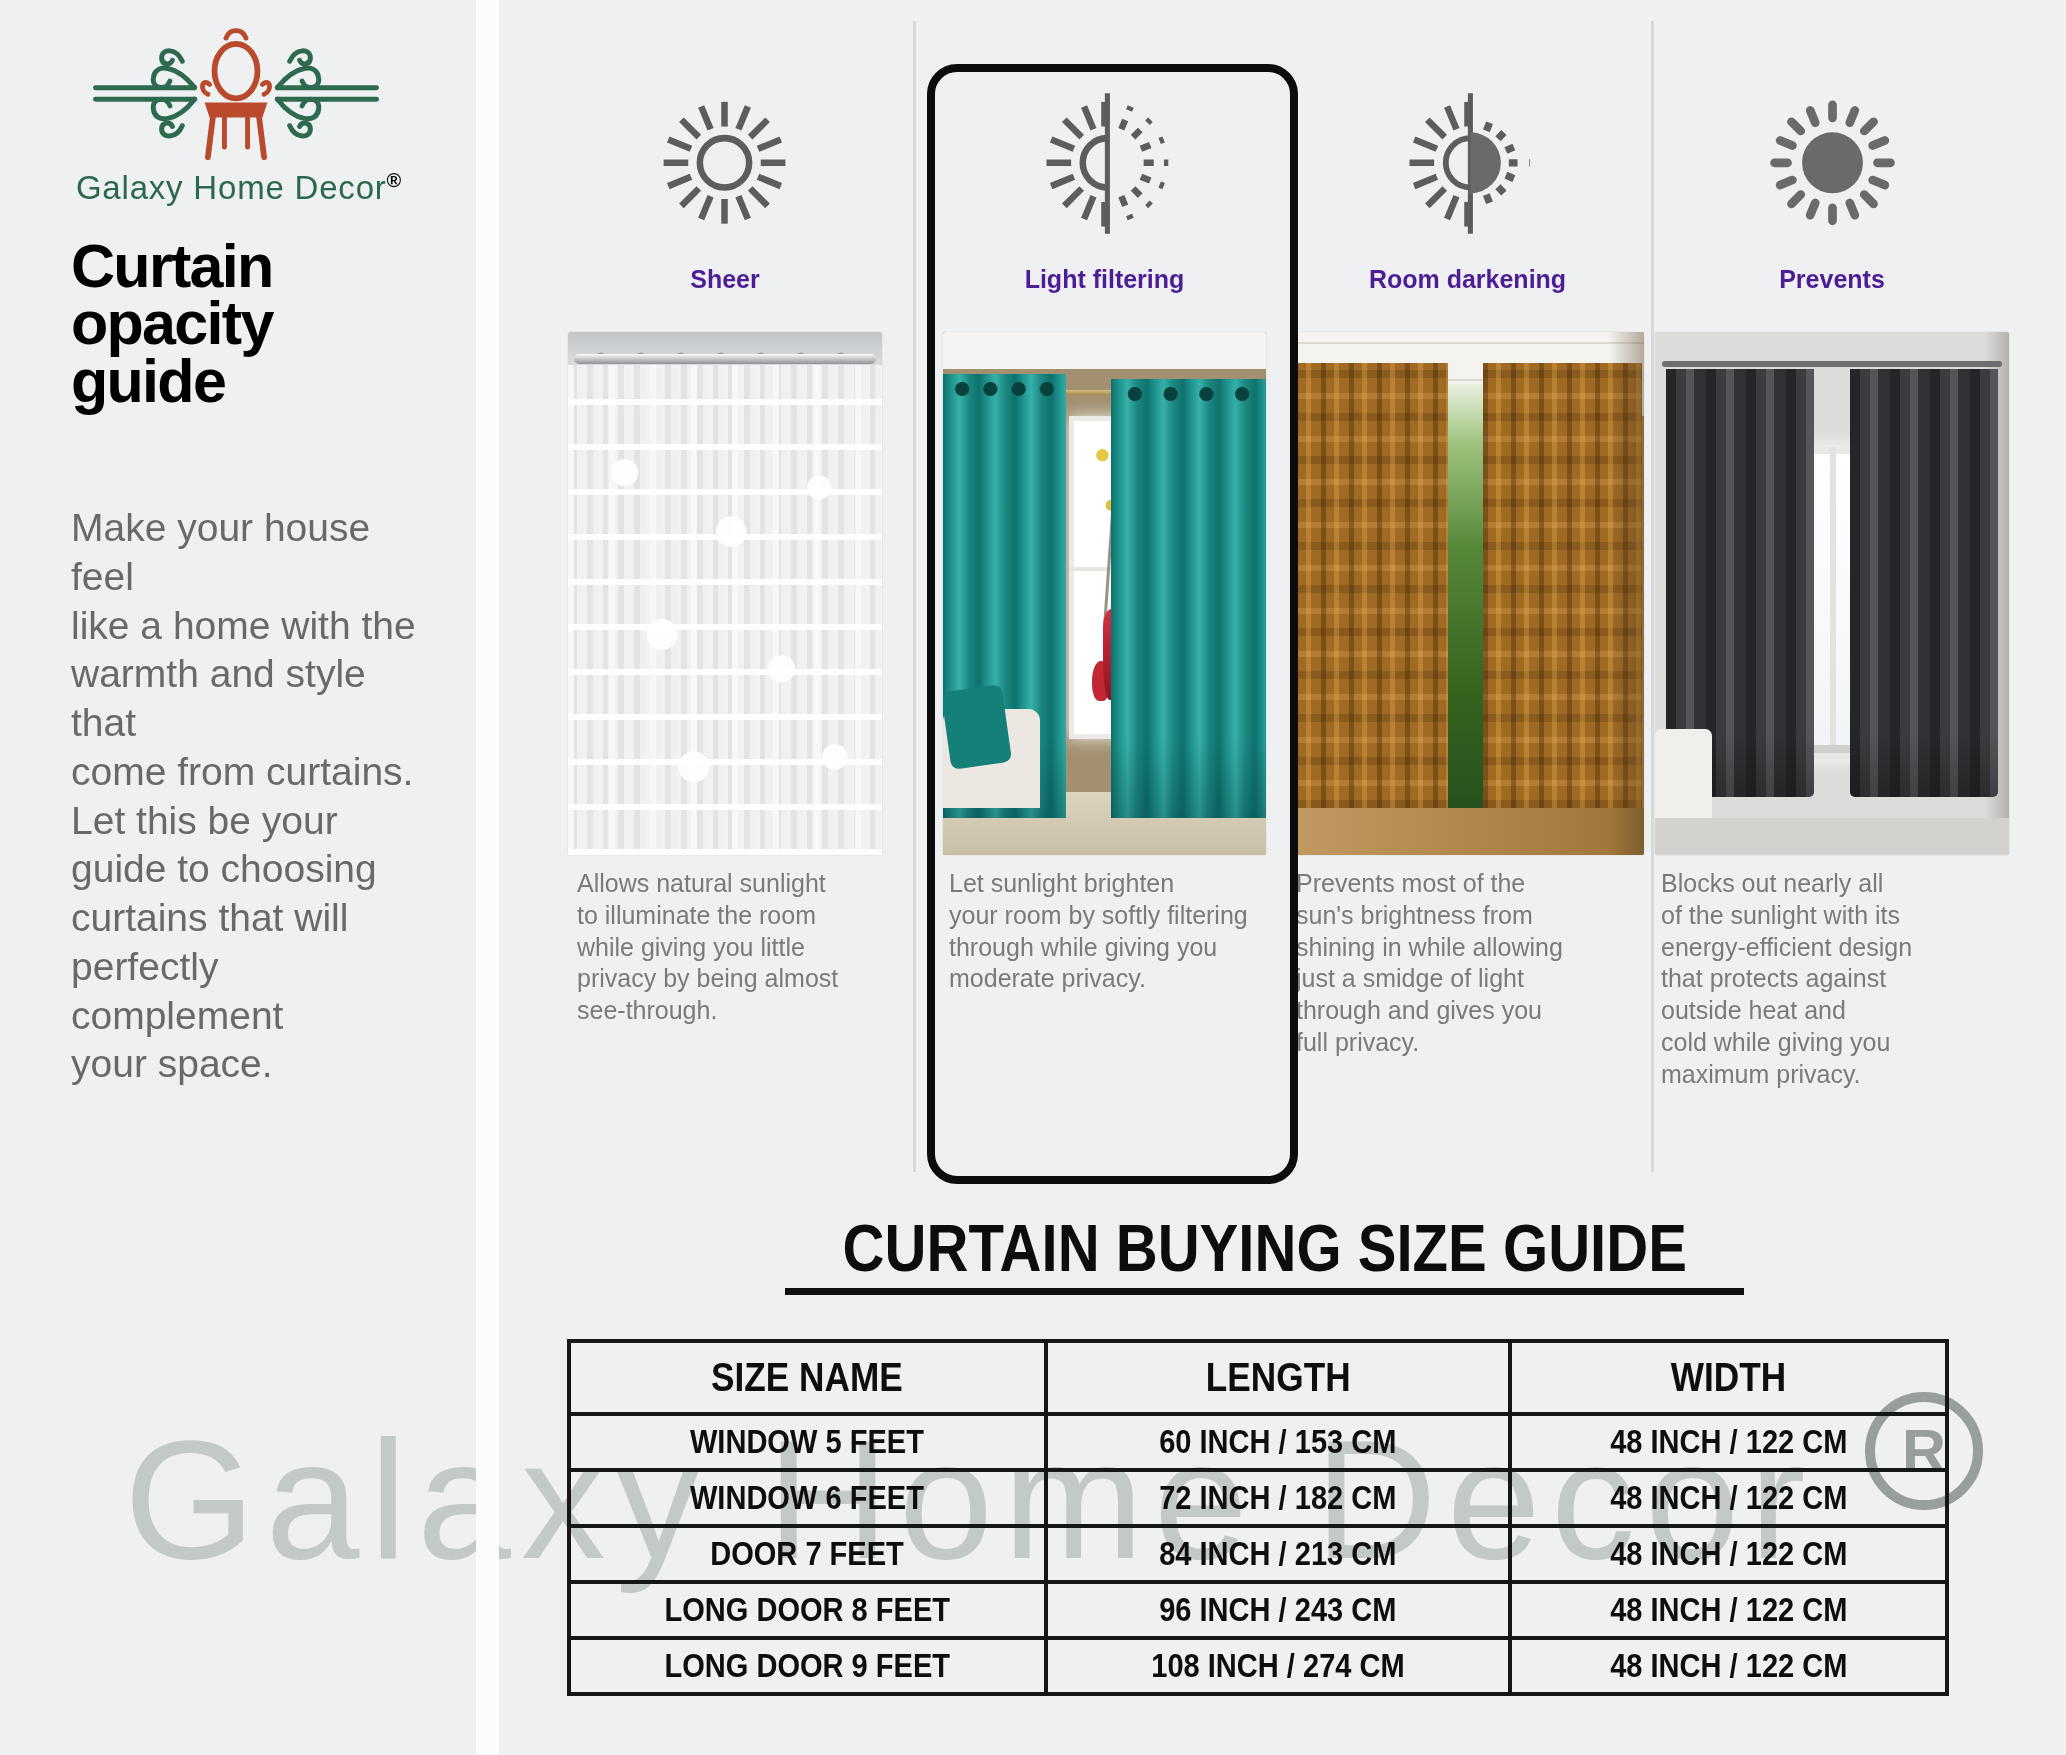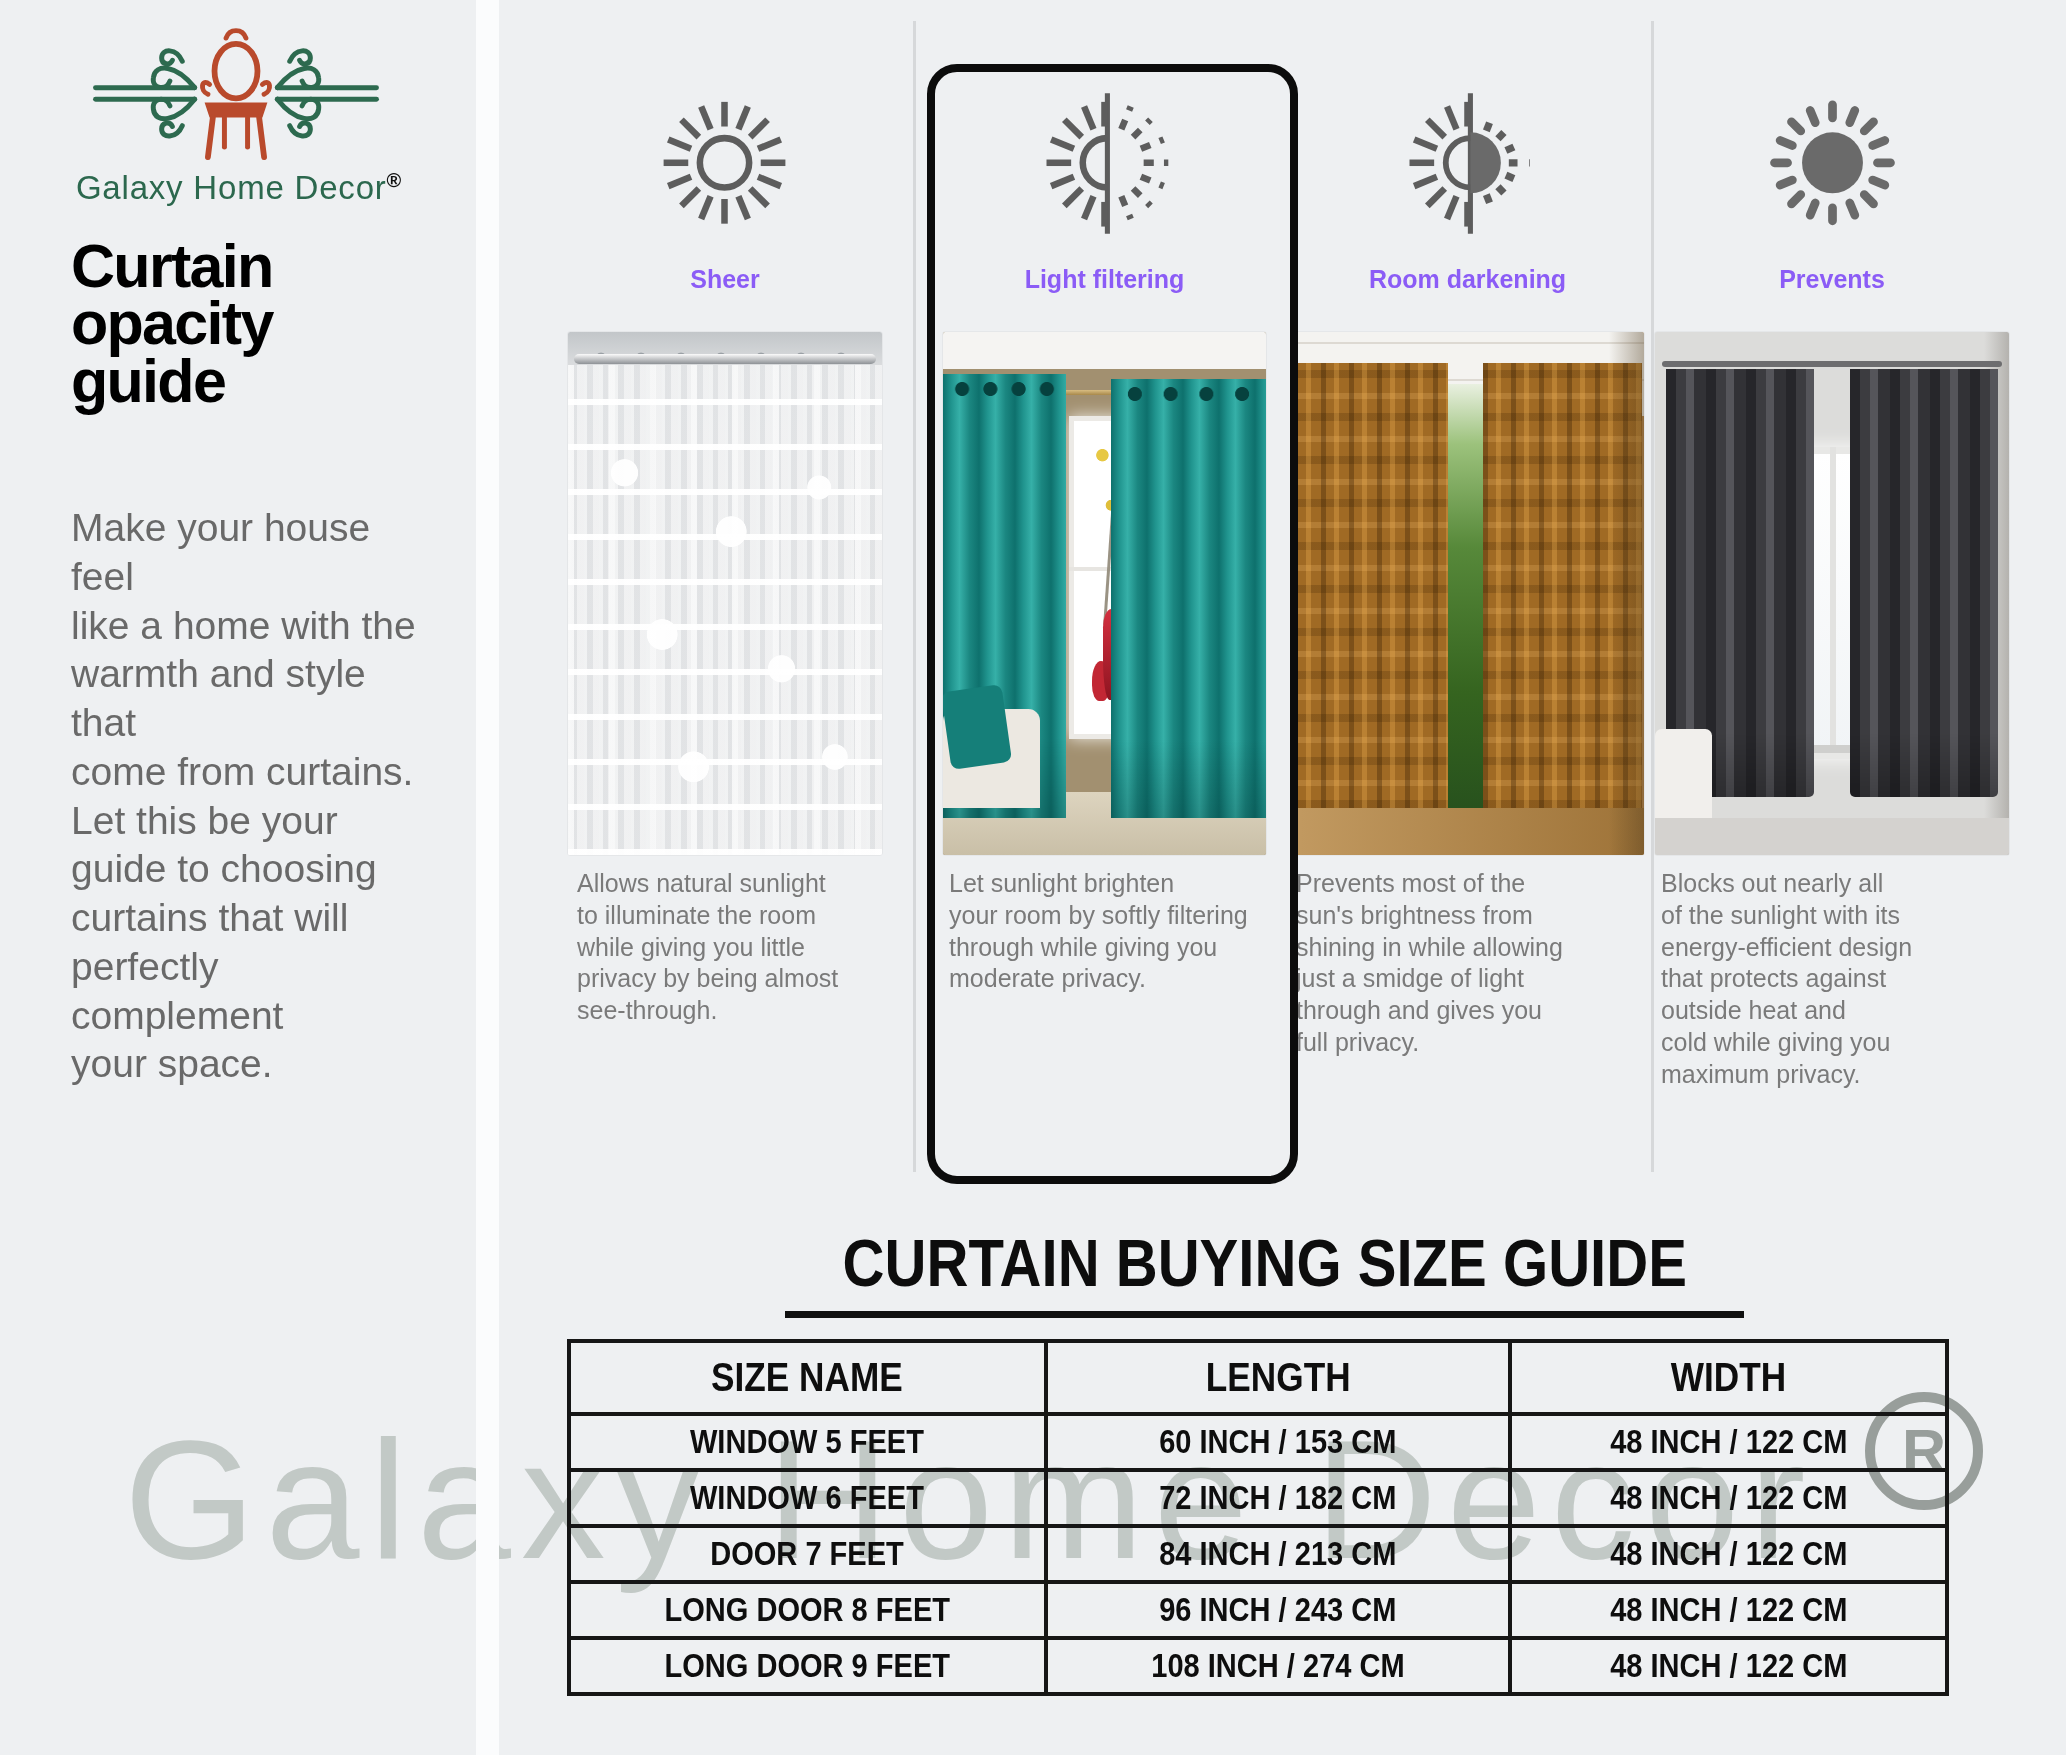--- a/index.html
+++ b/index.html
@@ -16,21 +16,21 @@
     font-size:33px;color:#2c684e;letter-spacing:0.8px;}
   .brand-line .reg{color:#111;font-size:20px;vertical-align:super;font-weight:bold;}
   .panel-title{position:absolute;left:71px;top:238px;z-index:4;color:#000000;font-weight:bold;
     font-size:61px;line-height:0.94;letter-spacing:-1.7px;}
   .panel-desc{position:absolute;left:71px;top:504px;width:364px;z-index:4;color:#696969;
     font-size:39px;line-height:1.25;white-space:pre-line;}
 
   
   .opacity-icon{position:absolute;top:87px;z-index:4;}
   .col-label{position:absolute;top:265px;z-index:4;text-align:center;font-weight:bold;
-    font-size:25px;color:#8b5cf6;}
+    font-size:25px;color:#4c1d95;}
   .desc{position:absolute;top:868px;z-index:4;font-size:25px;line-height:1.27;color:#7a7a7a;
     white-space:pre-line;}
   .highlight-box{position:absolute;left:927px;top:64px;width:355px;height:1104px;z-index:7;
     border:8.3px solid #0c0c0c;border-radius:30px;pointer-events:none;background:transparent;}
 
   
   .photo{position:absolute;top:332px;height:523px;z-index:4;overflow:hidden;border-radius:2.5px;
     box-shadow:0 0 0 0.8px rgba(0,0,0,0.05);}
   .layer{position:absolute;}
 
@@ -111,21 +111,21 @@
   .bo-panel{top:7%;bottom:11%;border-radius:0 0 5px 5px;
     background-image:linear-gradient(180deg,rgba(0,0,0,0) 85%,rgba(0,0,0,0.25) 100%),
       repeating-linear-gradient(90deg,#26262a 0 10px,#3c3c40 10px 20px,#55555a 20px 28px,#323236 28px 40px);}
   .bo-panel-left{left:3%;width:42%;}
   .bo-panel-right{right:3%;width:42%;}
   .bo-cabinet{left:0;bottom:7%;width:16%;height:17%;background:#f1efec;border-radius:6.6px 6.6px 0 0;}
   .bo-floor{bottom:0;left:0;right:0;height:7%;background:#d4d2cf;}
 
   
   .size-title{position:absolute;left:785px;top:1210px;width:959px;z-index:4;text-align:center;
-    border-bottom:7.4px solid #101010;padding-bottom:10px;color:#0d0d0d;margin-top:15px;}
+    border-bottom:7.4px solid #101010;padding-bottom:2px;color:#0d0d0d;}
   .size-title .cond{font-size:66px;font-weight:bold;letter-spacing:0px;}
   .cond{display:inline-block;transform:scaleX(0.88);transform-origin:center;white-space:nowrap;}
   table.size-table{position:absolute;left:567px;top:1339px;width:1382px;z-index:4;
     border-collapse:collapse;background:transparent;padding-left:24px;}
   table.size-table th,table.size-table td{border:4.1px solid #161616;text-align:center;
     color:#0e0e0e;padding:0;background:transparent;}
   table.size-table th{height:69px;font-size:40px;font-weight:bold;}
   table.size-table td{height:52px;font-size:33px;font-weight:bold;}
   .w-col1{width:34.6%;} .w-col2{width:33.7%;} .w-col3{width:31.7%;}
 

